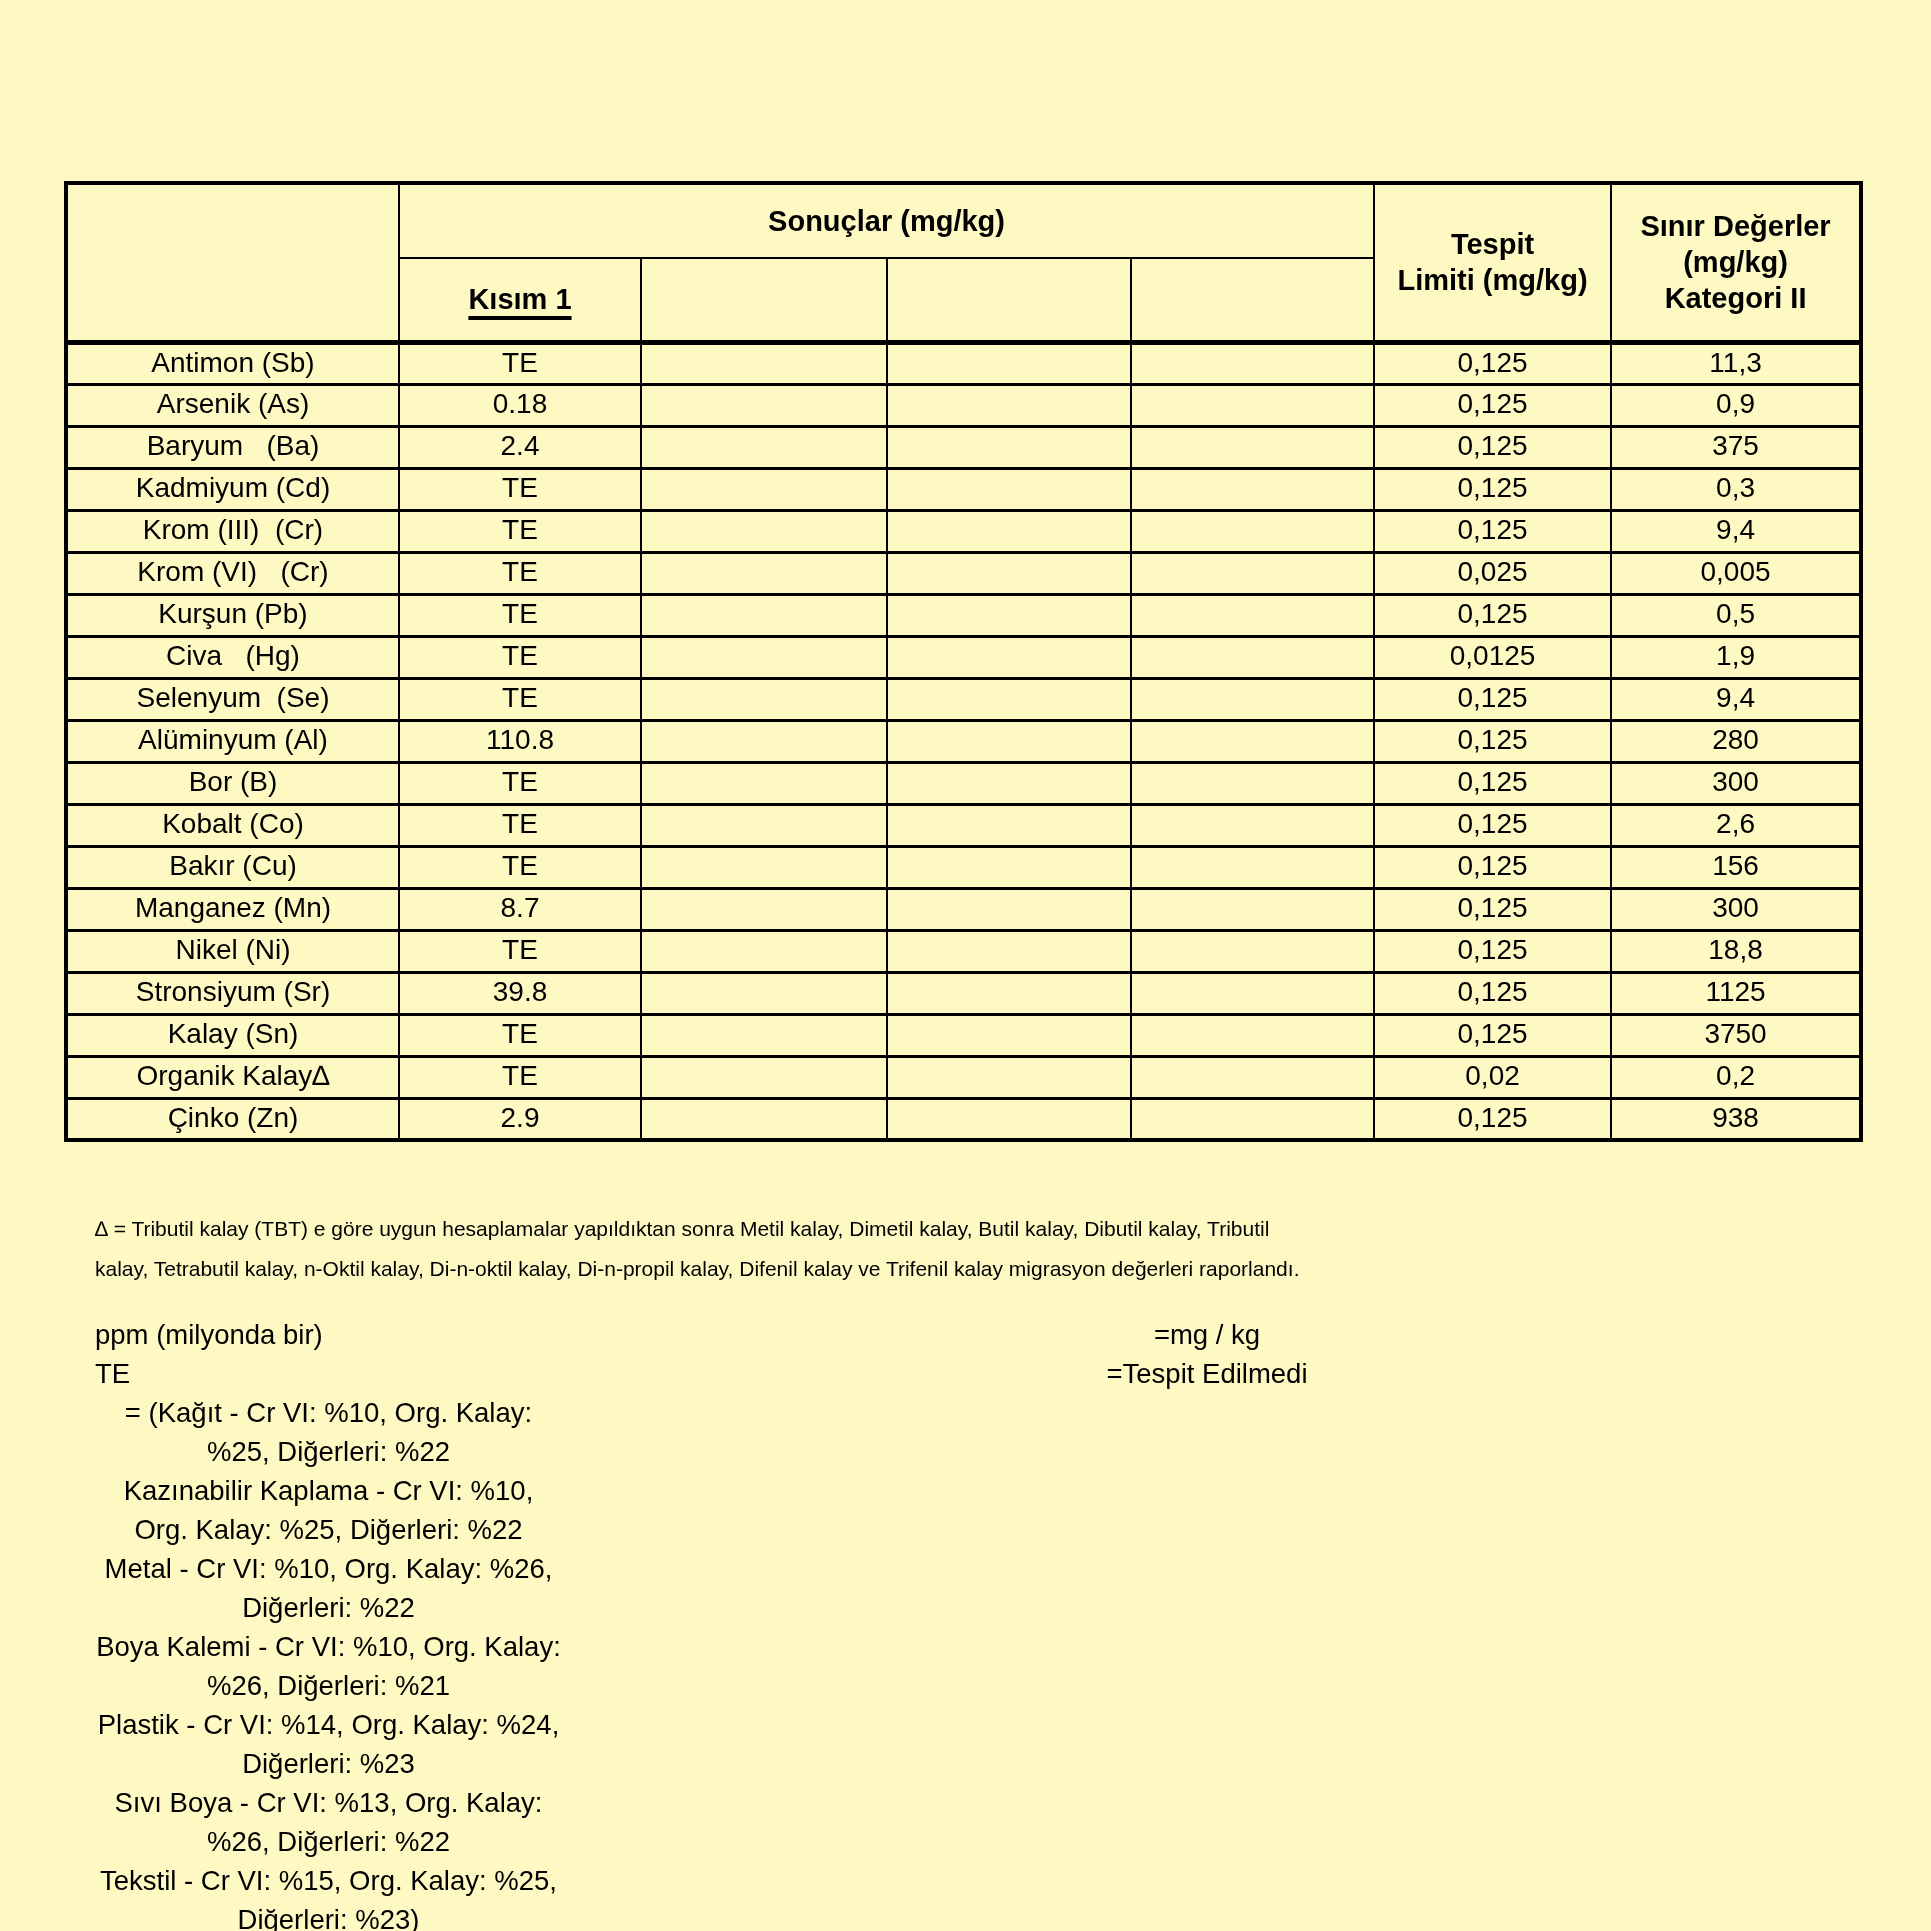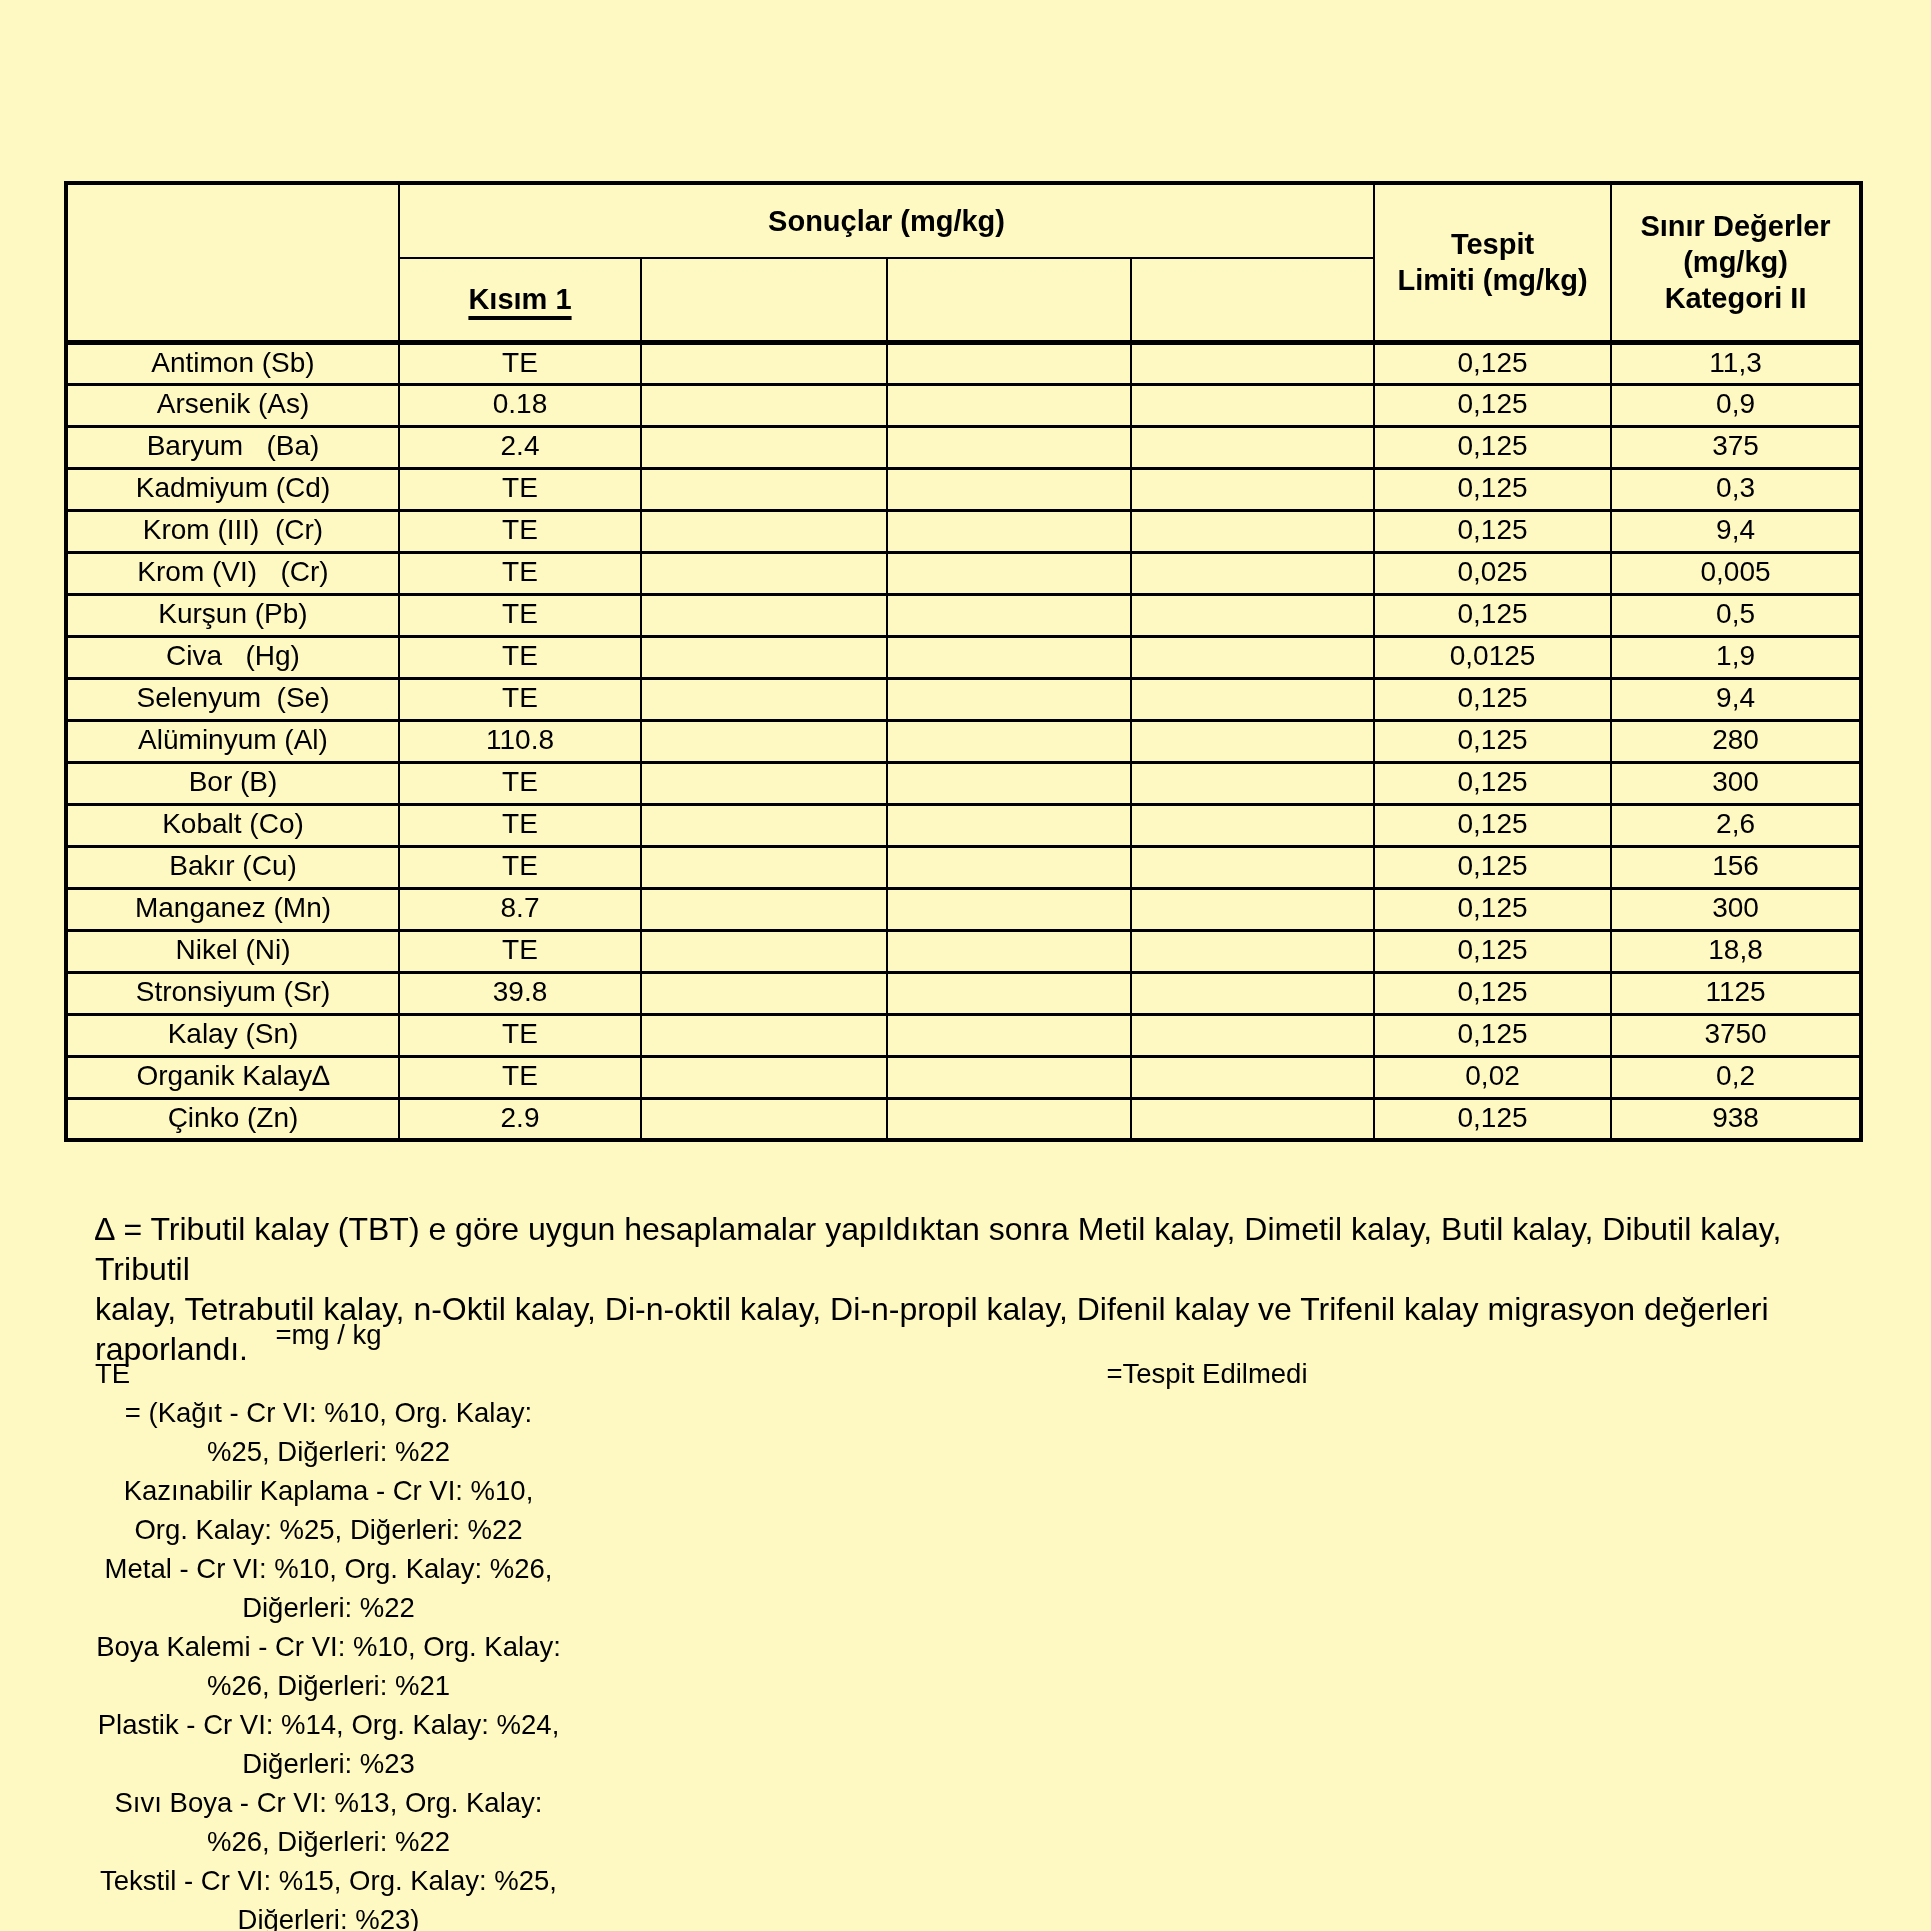--- a/index.html
+++ b/index.html
@@ -36,21 +36,21 @@
   th.kisim {
     text-decoration: underline;
     text-decoration-thickness: 3.9px;
     text-underline-offset: 6.8px;
   }
   td.c-name { white-space: pre; }
 
   
   .footnote {
     position: absolute; left: 95px; top: 1209px; width: 1757px;
-    font-size: 32px; line-height: 40px;
+    font-size: 21px; line-height: 40px;
     white-space: pre-line;
   }
   .glossary { position: absolute; left: 95px; top: 1315px; width: 1757px; }
   .gl-row { display: grid; grid-template-columns: 467px 1fr; }
   .gl-term, .gl-def { font-size: 27.5px; line-height: 39px; }
   .gl-def { white-space: pre-line; text-align: center; }
 </style>
 </head>
 <body>
 
@@ -256,20 +256,21 @@
       <td class="c-val">938</td>
     </tr>
       </tbody>
   </table>
 
   <div class="footnote">∆ = Tributil kalay (TBT) e göre uygun hesaplamalar yapıldıktan sonra Metil kalay, Dimetil kalay, Butil kalay, Dibutil kalay, Tributil
 kalay, Tetrabutil kalay, n-Oktil kalay, Di-n-oktil kalay, Di-n-propil kalay, Difenil kalay ve Trifenil kalay migrasyon değerleri raporlandı.</div>
 
   <div class="glossary">
     <div class="gl-row">
+      <div class="gl-term">ppm (milyonda bir)</div>
       <div class="gl-def">=mg / kg</div>
     </div>
     <div class="gl-row">
       <div class="gl-term">TE</div>
       <div class="gl-def">=Tespit Edilmedi</div>
     </div>
     <div class="gl-row">
       <div class="gl-def">= (Kağıt - Cr VI: %10, Org. Kalay: %25, Diğerleri: %22
 Kazınabilir Kaplama - Cr VI: %10, Org. Kalay: %25, Diğerleri: %22
 Metal - Cr VI: %10, Org. Kalay: %26, Diğerleri: %22

